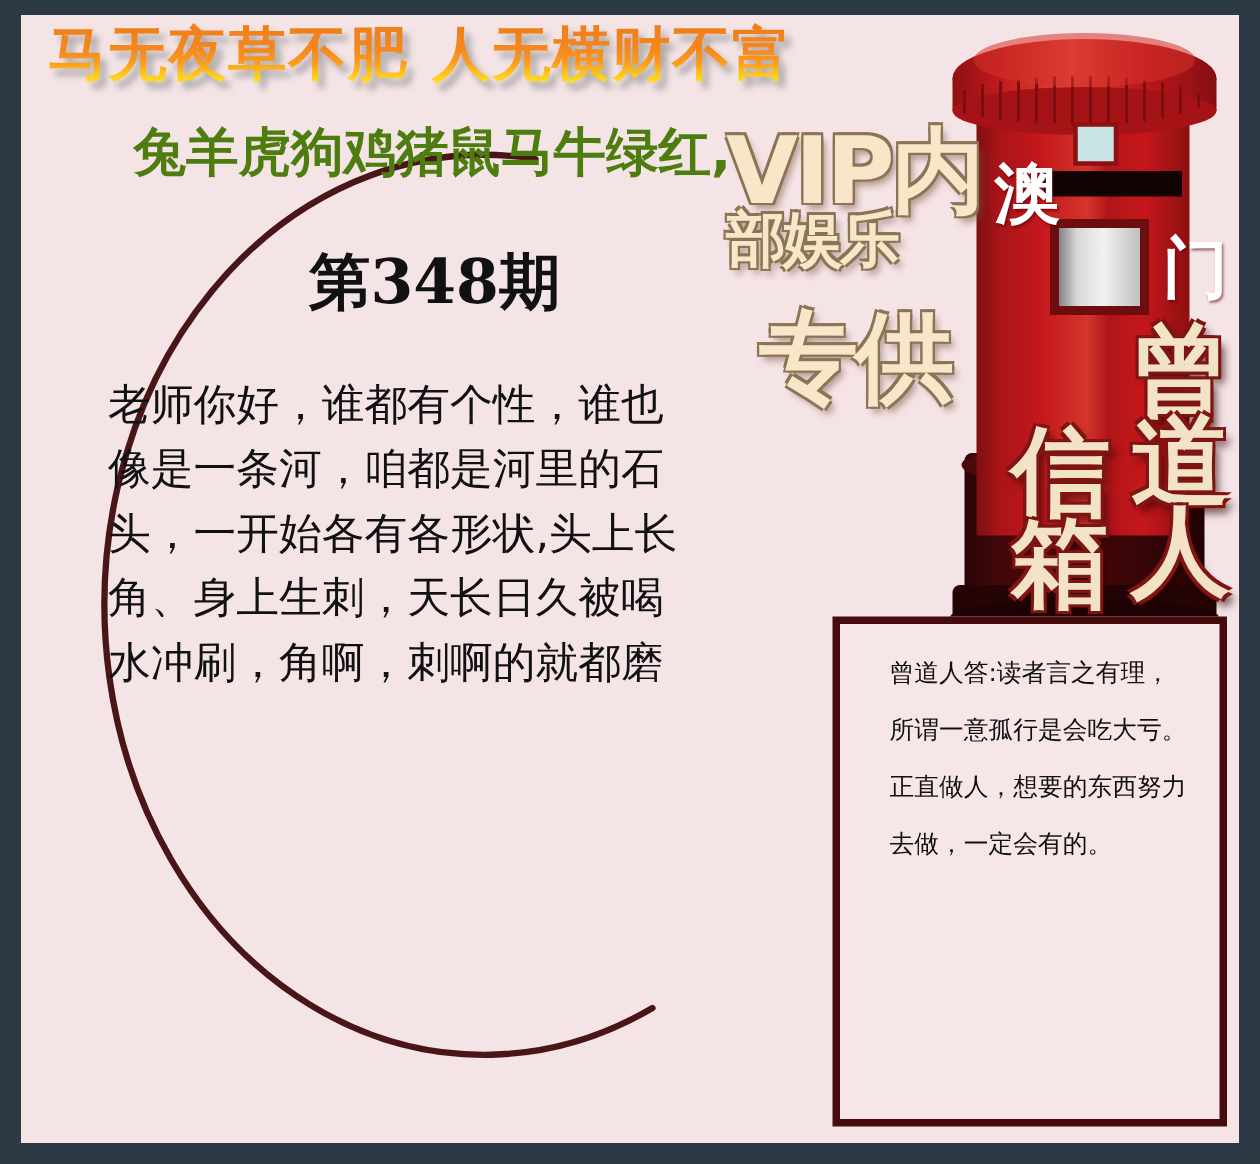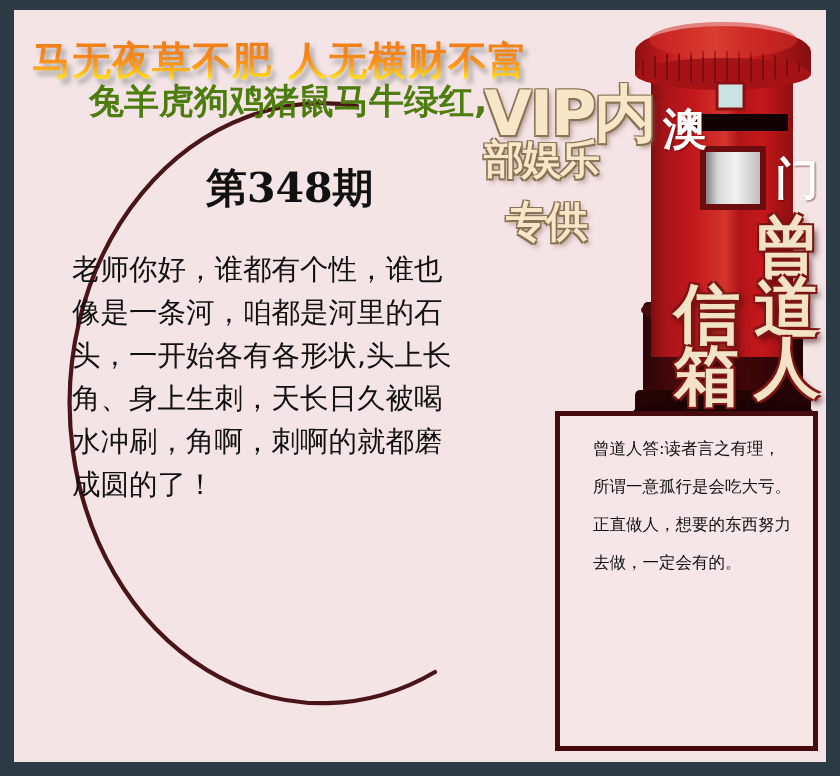--- a/index.html
+++ b/index.html
@@ -25,21 +25,20 @@
   .headline{
     position:absolute;
     top:7px;left:18px;
     width:560px;
     white-space:nowrap;
     font-family:"DejaVu Serif","Liberation Serif",serif;
     font-weight:bold;
     font-size:39px;
     letter-spacing:1px;
     line-height:1;
-    margin-top:24px;
   }
   .headline .hl-shadow{
     position:absolute;left:4px;top:5px;
     color:#9a9a9a;
     filter:blur(2.5px);
     opacity:.85;
     z-index:0;
   }
   .headline .hl-fill{
     position:relative;z-index:1;
@@ -74,21 +73,21 @@
     font-family:"DejaVu Sans","Liberation Sans",sans-serif;
     text-shadow:
        -1.5px -1.5px 0 #8b7355,
         1.5px -1.5px 0 #8b7355,
        -1.5px  1.5px 0 #8b7355,
         1.5px  1.5px 0 #8b7355,
         3px 4px 5px rgba(120,90,70,.55);
   }
   .vip1{ left:470px; top:62px;  font-size:62px; letter-spacing:-2px;}
   .vip2{ left:470px; top:122px; font-size:40px; letter-spacing:-2px;}
-  .vip3{ left:492px; top:184px; font-size:42px; letter-spacing:-2px;}
+  .vip3{ left:492px; top:184px; font-size:66px; letter-spacing:-2px;}
 
   
   .arc{position:absolute;left:0;top:0;width:812px;height:752px;z-index:2;pointer-events:none;}
 
   
   .issue{
     position:absolute;
     left:192px;top:151px;
     font-family:"DejaVu Serif","Liberation Serif",serif;
     font-size:41px;
@@ -191,21 +190,20 @@
     </svg>
 
     <div class="issue">第348期</div>
 
     <div class="letter">
       <div>老师你好，谁都有个性，谁也</div>
       <div>像是一条河，咱都是河里的石</div>
       <div>头，一开始各有各形状,头上长</div>
       <div>角、身上生刺，天长日久被喝</div>
       <div>水冲刷，角啊，刺啊的就都磨</div>
-      <div>成圆的了！</div>
     </div>
 
     <div class="mailbox">
       <svg width="205" height="420" viewBox="0 0 205 420">
         <defs>
           <linearGradient id="bodyg" x1="0" y1="0" x2="1" y2="0">
             <stop offset="0%" stop-color="#7d0f10"></stop>
             <stop offset="10%" stop-color="#a81418"></stop>
             <stop offset="30%" stop-color="#c4181c"></stop>
             <stop offset="52%" stop-color="#d4352c"></stop>

